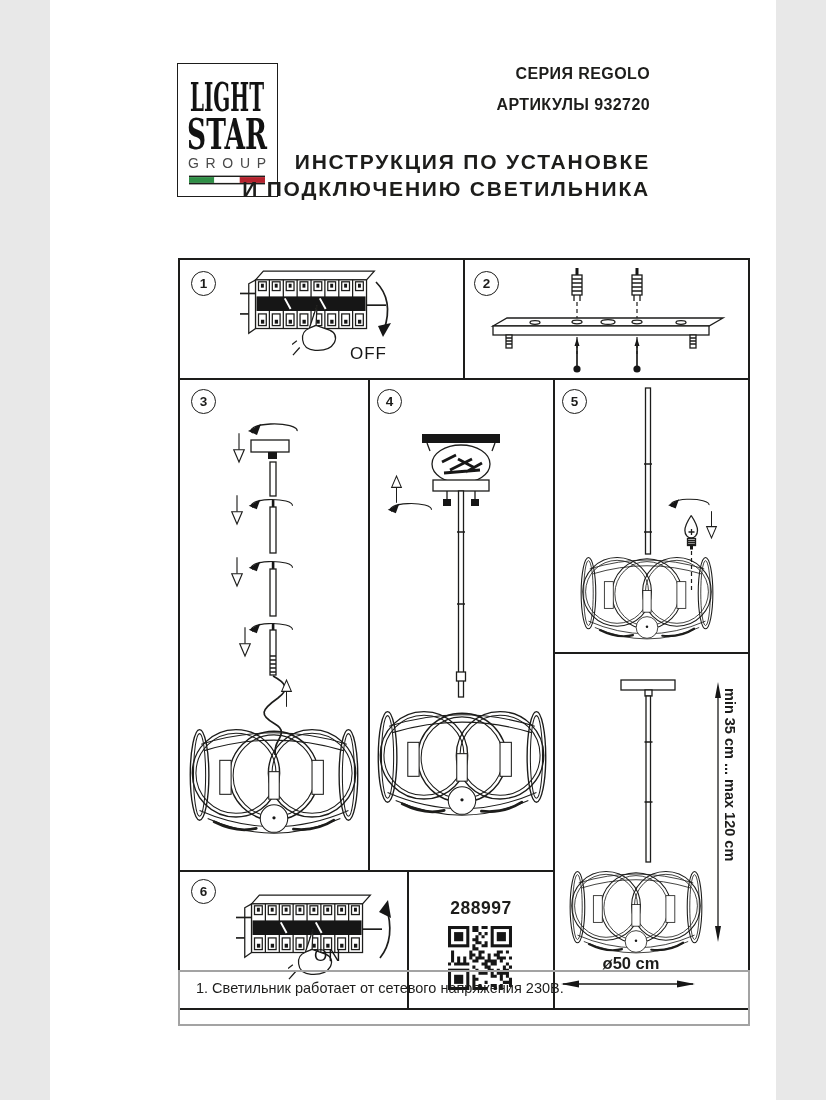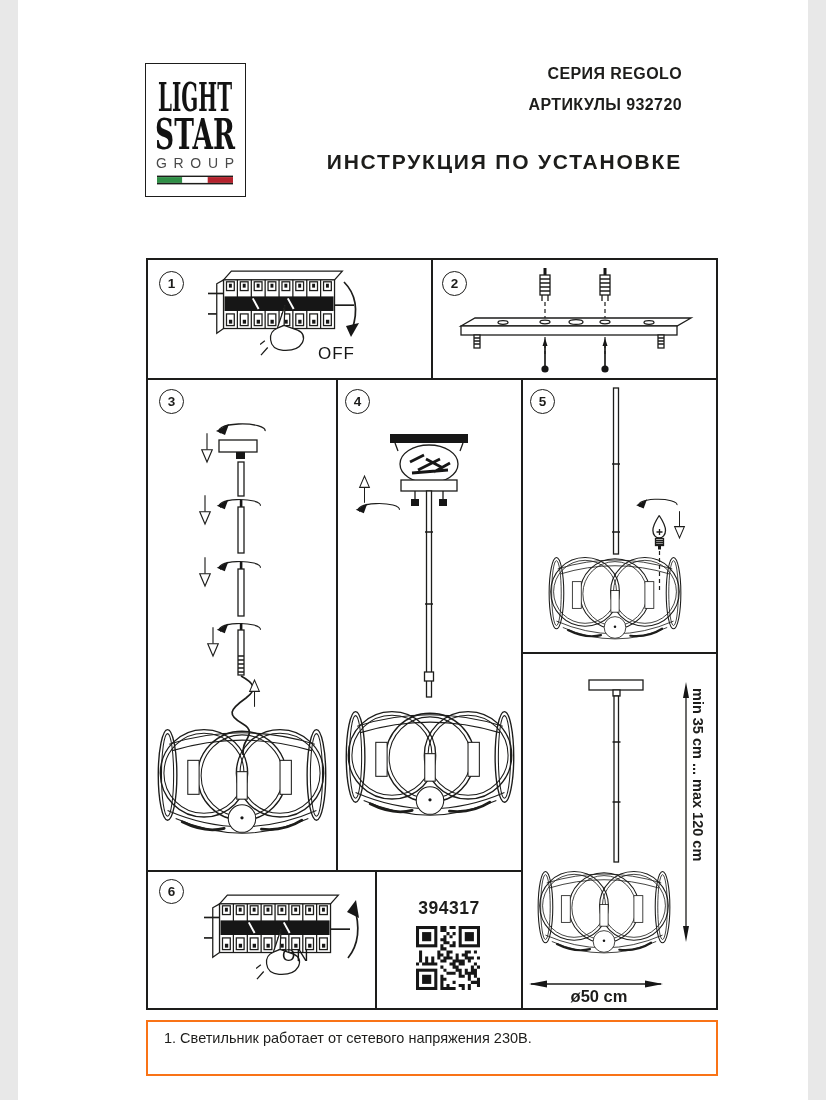--- a/index.html
+++ b/index.html
@@ -1,16 +1,16 @@
 <!DOCTYPE html>
 <html><head>
 <meta charset="utf-8">
 <style>
   html,body{margin:0;padding:0;background:#e8e8e8;}
-  .sheet{position:relative;width:790px;height:1100px;background:#fff;margin:0 auto;
+  .sheet{position:relative;width:726px;height:1100px;background:#fff;margin:0 auto;
          font-family:"Liberation Sans",sans-serif;color:#1d1d1b;overflow:hidden;}
 
   
   .logo-box{position:absolute;left:127px;top:63px;width:101px;height:134px;border:1.5px solid #1d1d1b;box-sizing:border-box;}
   .title-block{position:absolute;right:126px;top:58px;text-align:right;}
   .title-line{font-size:16px;font-weight:bold;line-height:31px;letter-spacing:.4px;white-space:nowrap;}
   .instr-block{margin-top:28px;}
   .instr-line{font-size:21px;font-weight:bold;line-height:27px;letter-spacing:1.8px;white-space:nowrap;}
 
   
@@ -24,25 +24,25 @@
   
   svg .s{stroke:#1d1d1b;fill:none;stroke-width:1.3px;}
   svg .s2{stroke:#1d1d1b;fill:none;stroke-width:1.7px;}
   svg .sw{stroke:#1d1d1b;fill:#fff;stroke-width:1.3px;}
   svg .sb{fill:#161616;stroke:none;}
   svg .thick{stroke:#1d1d1b;fill:none;stroke-width:3.4px;stroke-linecap:round;}
   svg .dash{stroke:#1d1d1b;fill:none;stroke-width:1.2px;stroke-dasharray:4 3;}
 
   .dim-vtext{position:absolute;left:167px;top:34px;height:252px;display:flex;align-items:center;
              writing-mode:vertical-rl;font-size:14.5px;font-weight:bold;white-space:nowrap;}
-  .dim-htext{position:absolute;left:28px;top:300px;width:96px;text-align:center;font-size:16.5px;font-weight:bold;margin-top:33px;}
+  .dim-htext{position:absolute;left:28px;top:300px;width:96px;text-align:center;font-size:16.5px;font-weight:bold;}
   .qr-article{position:absolute;left:0;top:26px;width:100%;text-align:center;font-size:17.5px;font-weight:bold;letter-spacing:.5px;}
 
   
-  .footer-box{position:absolute;left:128px;top:1020px;width:572px;height:56px;border:2px solid #f97316;box-sizing:border-box;}
+  .footer-box{position:absolute;left:128px;top:970px;width:572px;height:56px;border:2px solid #a3a3a3;box-sizing:border-box;}
   .fnote{position:absolute;left:16px;font-size:14.5px;white-space:nowrap;}
 </style>
 </head>
 <body>
 
 <div class="sheet">
 
   <svg width="0" height="0" style="position:absolute" aria-hidden="true">
     <defs>
       <symbol id="chand" viewBox="0 0 220 170">
@@ -171,20 +171,21 @@
         <rect x="11" y="118.9" width="76" height="1.5" fill="#1d1d1b"></rect>
       </g>
     </svg>
   </div>
 
   <div class="title-block">
     <div class="title-line">СЕРИЯ REGOLO</div>
     <div class="title-line">АРТИКУЛЫ 932720</div>
     <div class="instr-block">
       <div class="instr-line">ИНСТРУКЦИЯ ПО УСТАНОВКЕ</div>
+      <div class="instr-line">И ПОДКЛЮЧЕНИЮ СВЕТИЛЬНИКА</div>
     </div>
   </div>
 
   <div class="grid">
 
     <div class="div" style="left:0;top:118px;width:568px;height:2px"></div>
     <div class="div" style="left:283px;top:0;width:2px;height:118px"></div>
     <div class="div" style="left:188px;top:118px;width:2px;height:492px"></div>
     <div class="div" style="left:373px;top:118px;width:2px;height:630px"></div>
     <div class="div" style="left:373px;top:392px;width:195px;height:2px"></div>
@@ -339,21 +340,21 @@
         <use href="#hand" x="108" y="56" width="52" height="60"></use>
         <g>
           <path class="s2" d="M200,86 q16,-20 6,-52"></path>
           <polygon class="sb" points="199,40 211,46 208,28"></polygon>
         </g>
       </svg>
       <div class="plabel" style="left:134px;top:74px">ON</div>
     </div>
 
     <div class="panel" style="left:229px;top:612px;width:144px;height:136px">
-      <div class="qr-article">394317</div>
+      <div class="qr-article">288997</div>
       <svg width="64" height="64" viewBox="0 0 63 63" style="position:absolute;left:39px;top:54px">
         <path class="mods" fill="#161616" d="M24 0h3v3h-3zM27 0h3v3h-3zM33 0h3v3h-3zM36 0h3v3h-3zM24 3h3v3h-3zM27 3h3v3h-3zM30 6h3v3h-3zM36 6h3v3h-3zM27 9h3v3h-3zM33 9h3v3h-3zM24 12h3v3h-3zM27 12h3v3h-3zM27 15h3v3h-3zM30 15h3v3h-3zM36 15h3v3h-3zM24 18h3v3h-3zM33 18h3v3h-3zM36 18h3v3h-3zM24 21h3v3h-3zM27 21h3v3h-3zM3 24h3v3h-3zM21 24h3v3h-3zM30 24h3v3h-3zM33 24h3v3h-3zM48 24h3v3h-3zM51 24h3v3h-3zM57 24h3v3h-3zM3 27h3v3h-3zM21 27h3v3h-3zM24 27h3v3h-3zM30 27h3v3h-3zM39 27h3v3h-3zM45 27h3v3h-3zM48 27h3v3h-3zM3 30h3v3h-3zM9 30h3v3h-3zM15 30h3v3h-3zM21 30h3v3h-3zM27 30h3v3h-3zM30 30h3v3h-3zM33 30h3v3h-3zM39 30h3v3h-3zM48 30h3v3h-3zM51 30h3v3h-3zM54 30h3v3h-3zM60 30h3v3h-3zM3 33h3v3h-3zM9 33h3v3h-3zM15 33h3v3h-3zM24 33h3v3h-3zM27 33h3v3h-3zM36 33h3v3h-3zM39 33h3v3h-3zM42 33h3v3h-3zM45 33h3v3h-3zM51 33h3v3h-3zM0 36h3v3h-3zM6 36h3v3h-3zM9 36h3v3h-3zM12 36h3v3h-3zM15 36h3v3h-3zM18 36h3v3h-3zM33 36h3v3h-3zM36 36h3v3h-3zM42 36h3v3h-3zM45 36h3v3h-3zM57 36h3v3h-3zM24 39h3v3h-3zM36 39h3v3h-3zM39 39h3v3h-3zM54 39h3v3h-3zM60 39h3v3h-3zM27 42h3v3h-3zM39 42h3v3h-3zM42 42h3v3h-3zM48 42h3v3h-3zM54 42h3v3h-3zM57 42h3v3h-3zM30 45h3v3h-3zM33 45h3v3h-3zM36 45h3v3h-3zM42 45h3v3h-3zM48 45h3v3h-3zM51 45h3v3h-3zM54 45h3v3h-3zM57 45h3v3h-3zM24 48h3v3h-3zM42 48h3v3h-3zM45 48h3v3h-3zM51 48h3v3h-3zM57 48h3v3h-3zM24 51h3v3h-3zM27 51h3v3h-3zM51 51h3v3h-3zM60 51h3v3h-3zM24 54h3v3h-3zM36 54h3v3h-3zM54 54h3v3h-3zM57 54h3v3h-3zM60 54h3v3h-3zM24 57h3v3h-3zM30 57h3v3h-3zM42 57h3v3h-3zM45 57h3v3h-3zM51 57h3v3h-3zM60 57h3v3h-3zM24 60h3v3h-3zM27 60h3v3h-3zM30 60h3v3h-3zM33 60h3v3h-3zM36 60h3v3h-3zM45 60h3v3h-3zM51 60h3v3h-3z"></path>
         <g fill="#161616">
           <rect x="0" y="0" width="21" height="21"></rect>
             <rect x="3" y="3" width="15" height="15" fill="#fff"></rect>
             <rect x="6" y="6" width="9" height="9"></rect>
           <rect x="42" y="0" width="21" height="21"></rect>
             <rect x="45" y="3" width="15" height="15" fill="#fff"></rect>
             <rect x="48" y="6" width="9" height="9"></rect>
           <rect x="0" y="42" width="21" height="21"></rect>

